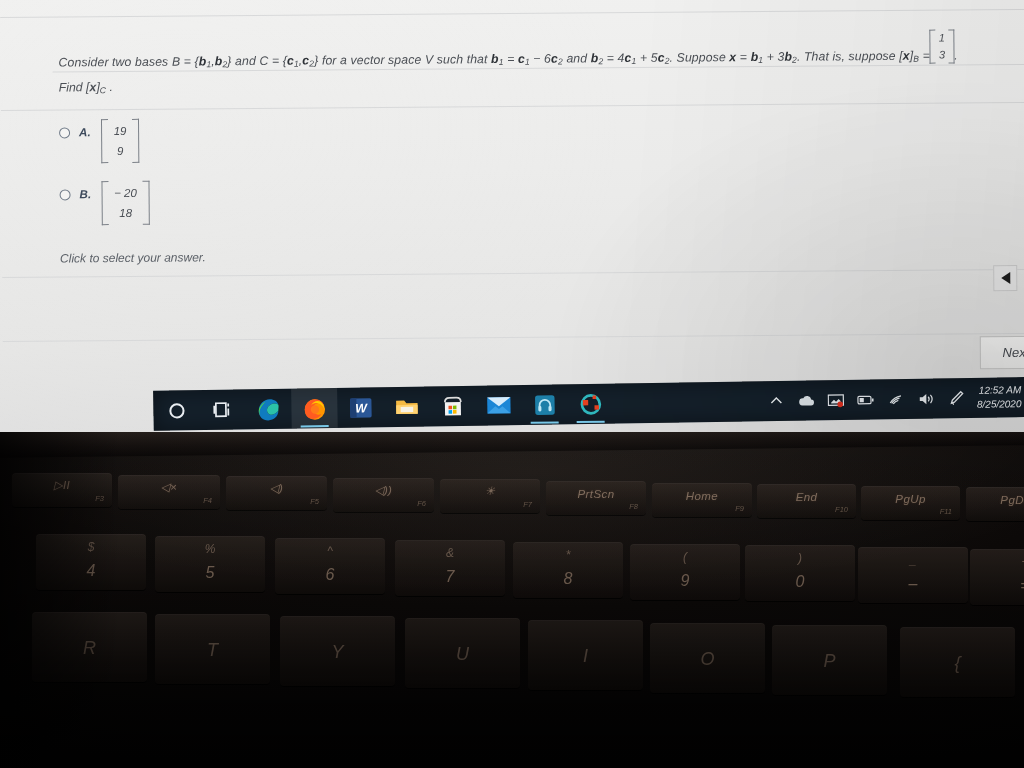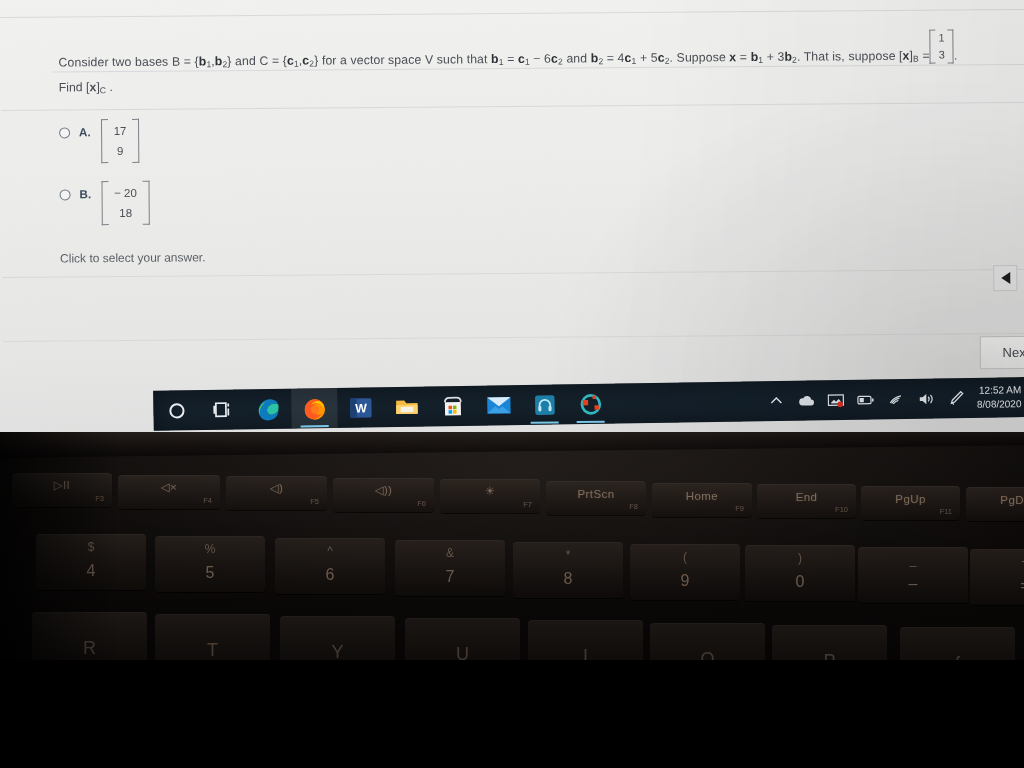--- a/index.html
+++ b/index.html
@@ -3,21 +3,21 @@
 <meta charset="utf-8">
 <style>
   * { box-sizing: border-box; margin: 0; padding: 0; }
   html, body {
     width: 1024px; height: 768px;
     overflow: hidden;
     background: #000;
     font-family: "Liberation Sans", sans-serif;
   }
 
-  #stage { position: relative; width: 1024px; height: 660px; overflow: hidden; }
+  #stage { position: relative; width: 1024px; height: 768px; overflow: hidden; font-style: italic; }
 
   
   #screen {
     position: absolute; left: -6px; top: -6px;
     width: 1040px; height: 452px;
     background: linear-gradient(178.6deg, #f1f1f0 0%, #ececeb 40%, #e6e6e5 75%, #dedede 100%);
     transform: rotate(-0.45deg);
     transform-origin: 0 0;
     overflow: hidden;
   }
@@ -241,21 +241,21 @@
 
       <div class="findline">
         Find [<b>x</b>]<sub>C</sub> .
       </div>
 
       <div class="choice" style="top:126px;">
         <span class="radio"></span>
         <span class="choice-letter">A.</span>
         <span class="choice-body">
           <span class="matrix">
-            <span class="mrow">17</span>
+            <span class="mrow">19</span>
             <span class="mrow">9</span>
           </span>
         </span>
       </div>
 
       <div class="choice" style="top:188px;">
         <span class="radio"></span>
         <span class="choice-letter">B.</span>
         <span class="choice-body">
           <span class="matrix">
@@ -413,21 +413,21 @@
           </svg>
         </div>
         <div class="tray-icon">
           <svg width="16" height="16" viewBox="0 0 16 16">
             <path d="M12.5 1.6l1.9 1.9L6 12 3 13l1-3z" fill="none" stroke="#e9edf1" stroke-width="1.3"></path>
             <path d="M3 13c1.5-.3 2.2.4 1.9 1.6" fill="none" stroke="#e9edf1" stroke-width="1.1"></path>
           </svg>
         </div>
         <div class="clock">
           <div>12:52 AM</div>
-          <div>8/08/2020</div>
+          <div>8/25/2020</div>
         </div>
       </div>
     </div>
 
   </div>
 
   <div id="laptop">
     <div id="hinge"></div>
 
     <div class="keyrow" id="row-function">

